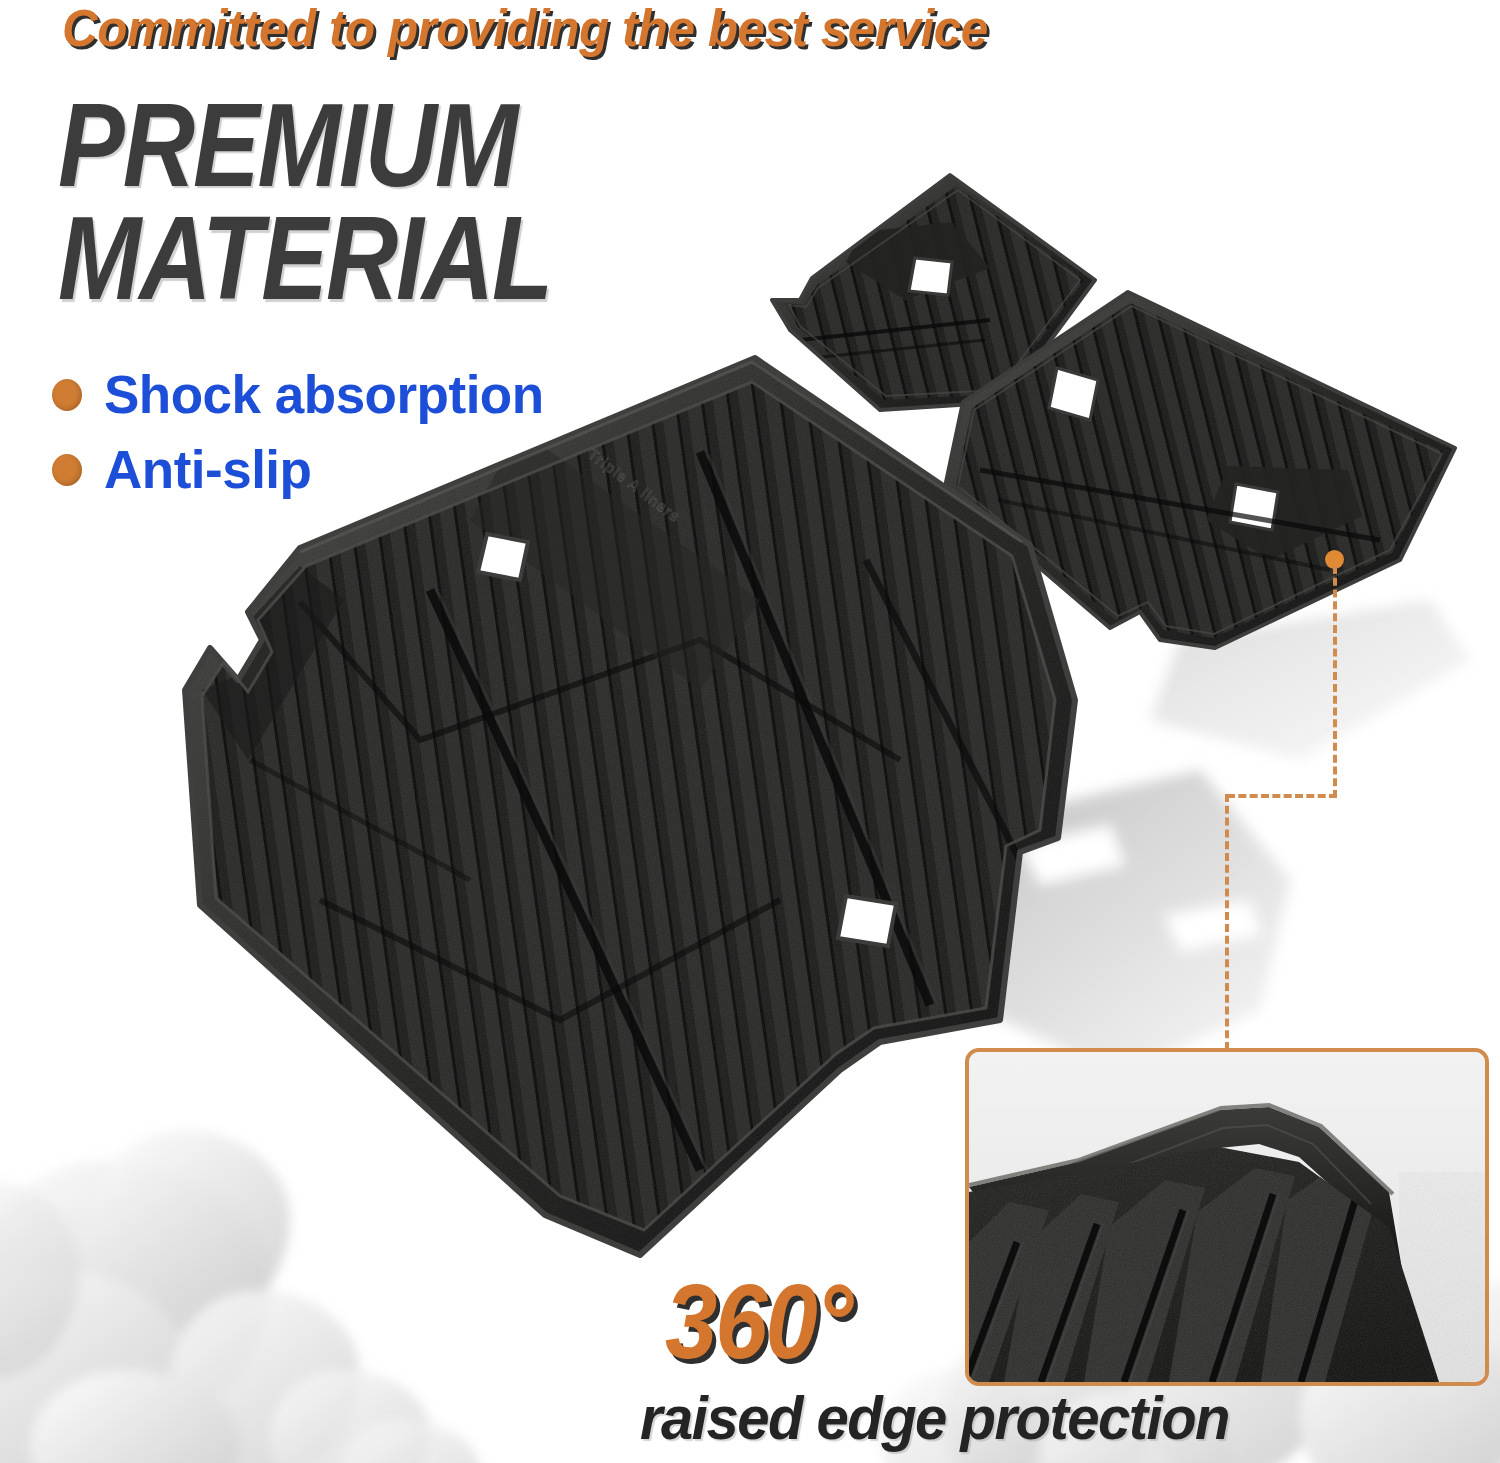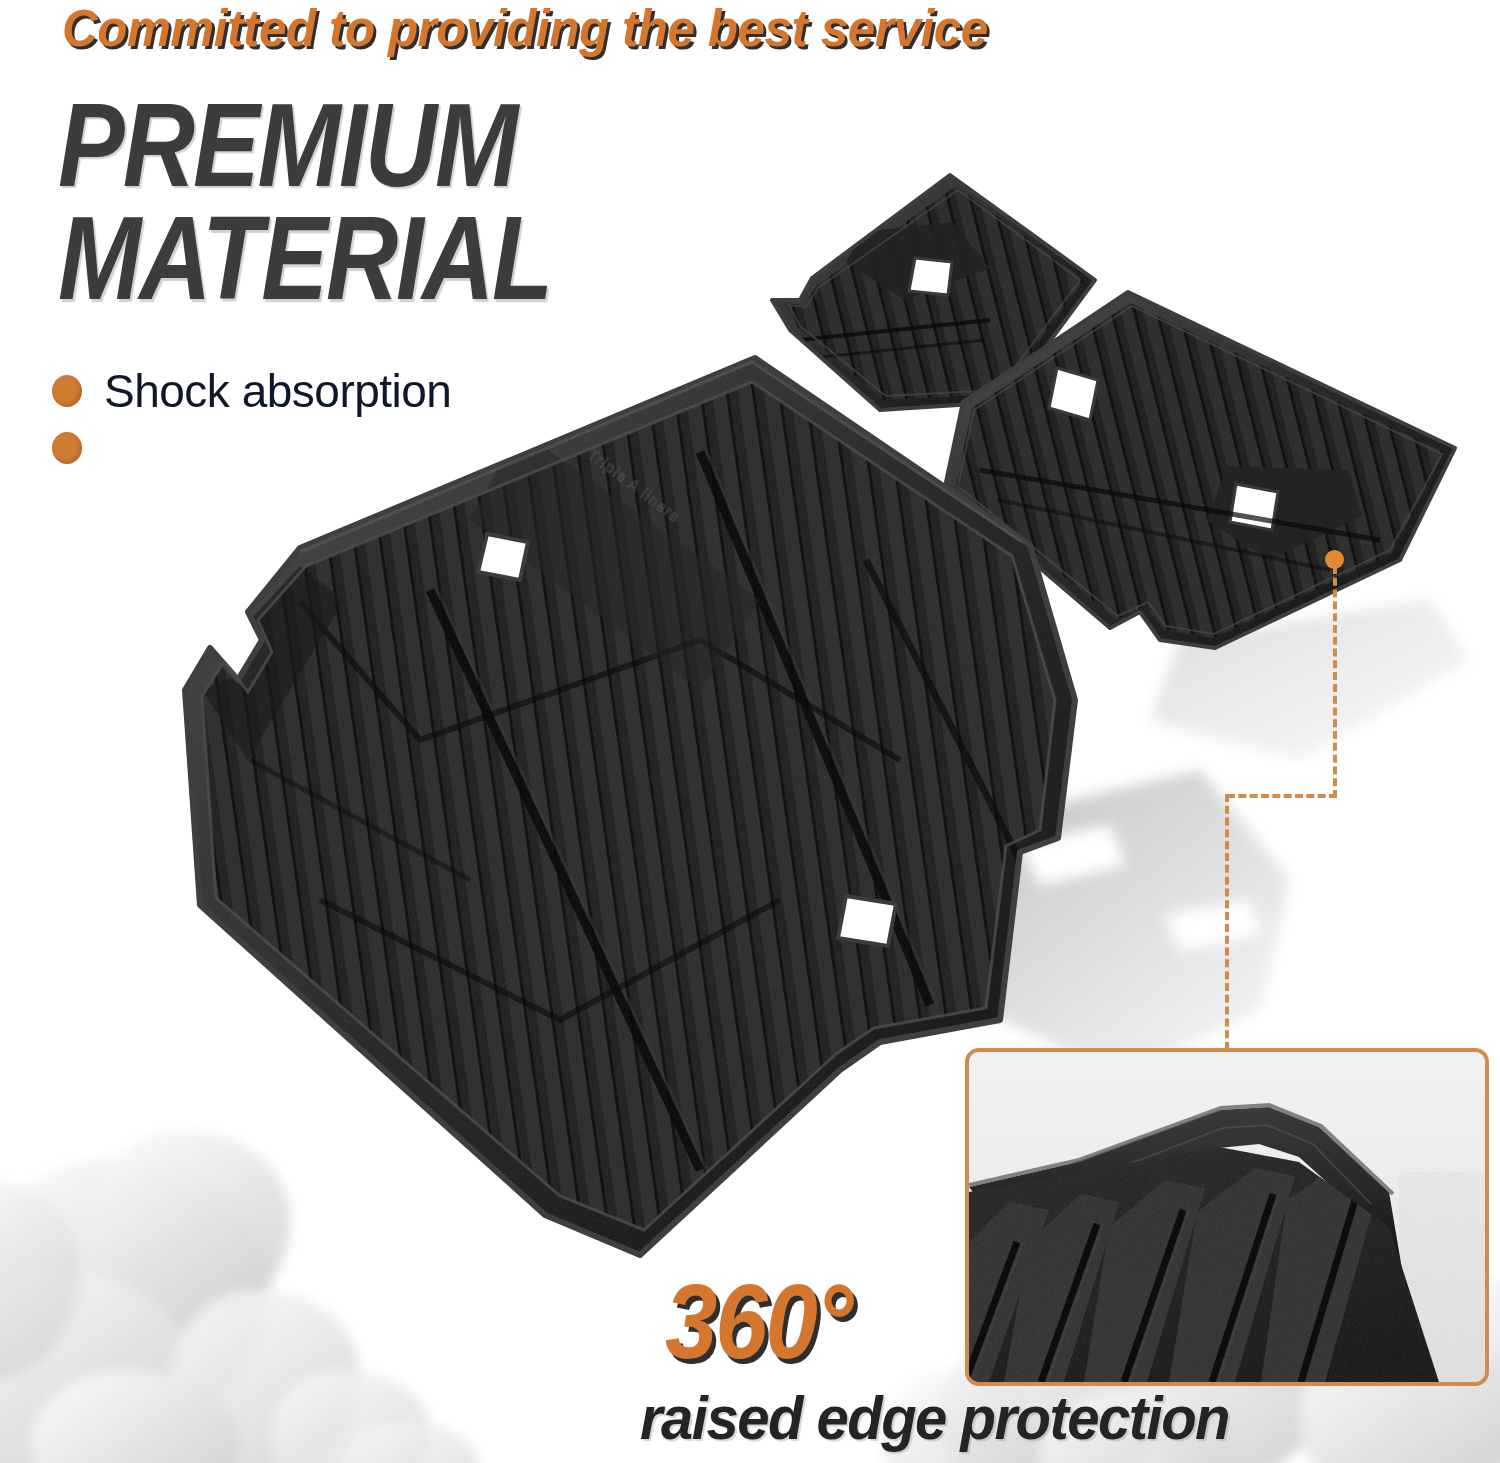--- a/index.html
+++ b/index.html
@@ -19,21 +19,21 @@
 
   .bigtitle{position:absolute;left:58px;top:88px;font-size:100px;line-height:.96;font-weight:bold;
     font-style:italic;color:#3c3c3c;letter-spacing:-2px;white-space:pre-line;
     transform:scaleY(1.18);transform-origin:left top;
     text-shadow:2px 2px 1px rgba(150,150,150,.45);}
 
   .bullets{position:absolute;left:52px;top:364px;}
   .brow{display:flex;align-items:center;margin-bottom:14px;}
   .bdot{width:30px;height:32px;border-radius:50%;background:#d07c33;margin-right:22px;flex:none;
          box-shadow:inset -2px -2px 5px rgba(0,0,0,.18);}
-  .btxt{font-size:46px;font-weight:normal;color:#0f172a;letter-spacing:-.5px;white-space:nowrap;}
+  .btxt{font-size:53px;font-weight:bold;color:#1d4ed8;letter-spacing:-.5px;white-space:nowrap;}
 
   
   .leadseg{position:absolute;border-color:#d08b4d;}
   .leaddot{position:absolute;width:19px;height:19px;border-radius:50%;background:#e08b33;
            box-shadow:0 0 3px rgba(0,0,0,.3);}
 
   
   .inset{position:absolute;left:965px;top:1048px;width:516px;height:330px;
          border:4px solid #d08b4d;border-radius:14px;overflow:hidden;background:#efeff0;}
 
@@ -241,20 +241,21 @@
   <div class="bigtitle">PREMIUM
 MATERIAL</div>
 
   <div class="bullets">
     <div class="brow">
       <span class="bdot"></span>
       <span class="btxt">Shock absorption</span>
     </div>
     <div class="brow">
       <span class="bdot"></span>
+      <span class="btxt">Anti-slip</span>
     </div>
   </div>
 
   <div class="leaddot" style="left:1325px;top:550px;"></div>
   <div class="leadseg" style="left:1333px;top:566px;width:0;height:232px;border-left:4px dashed #d08b4d;"></div>
   <div class="leadseg" style="left:1227px;top:794px;width:110px;height:0;border-top:4px dashed #d08b4d;"></div>
   <div class="leadseg" style="left:1225px;top:794px;width:0;height:256px;border-left:4px dashed #d08b4d;"></div>
 
   <div class="inset">
     <svg width="516" height="330" style="display:block;">

